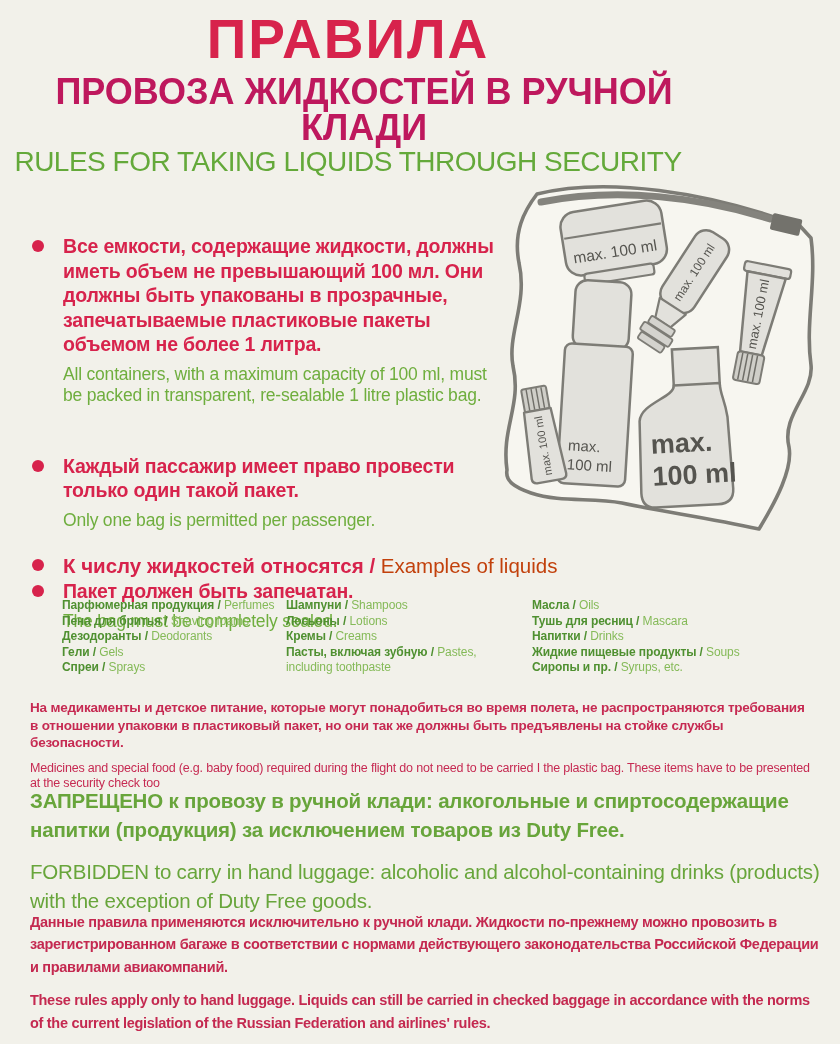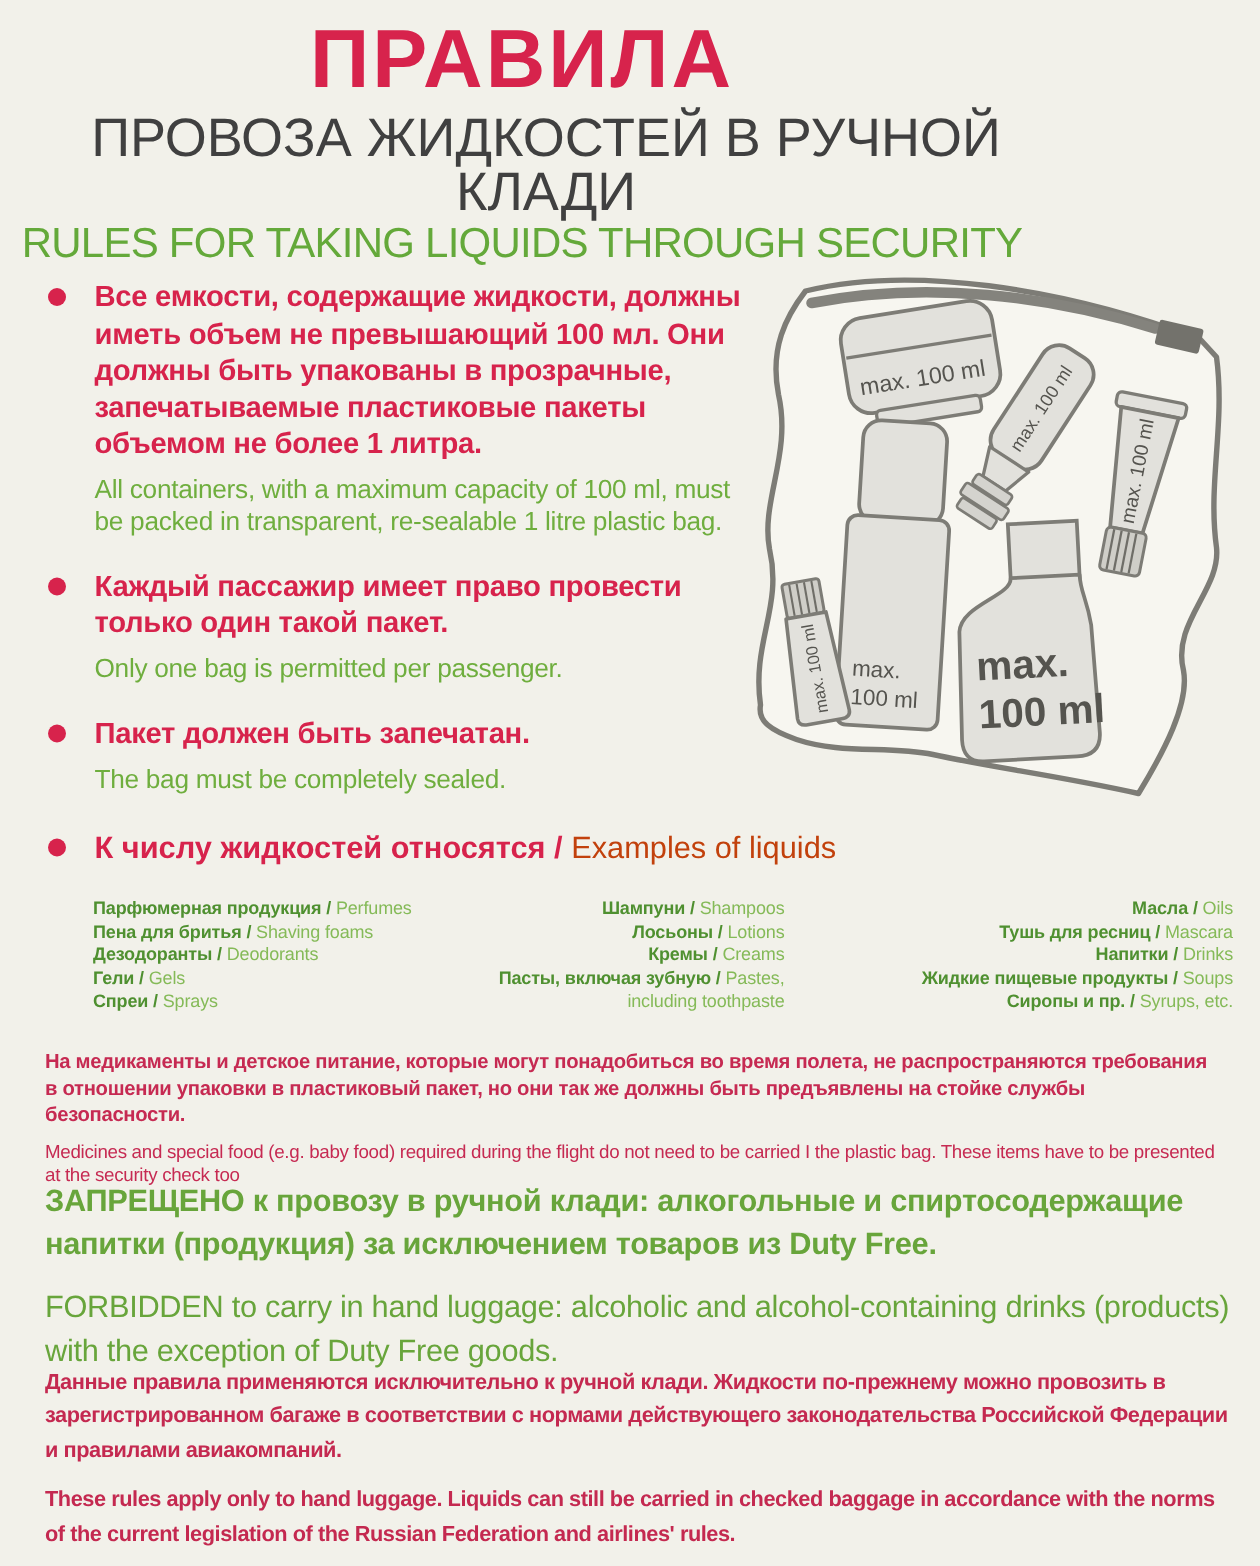--- a/index.html
+++ b/index.html
@@ -9,49 +9,49 @@
     font-family:"Liberation Sans", sans-serif;
     -webkit-font-smoothing:antialiased;
   }
   
   #header{position:absolute;top:0;left:0;width:696px;text-align:center;}
   .title-main{
     margin-top:12px;font-size:55px;line-height:1.0;font-weight:700;
     color:#d7234c;letter-spacing:2px;
   }
   .title-sub{
-    margin-top:7px;font-size:36px;line-height:1.0;font-weight:400;
-    color:#404040;letter-spacing:0px;padding-left:32px;
+    margin-top:7px;font-size:36px;line-height:1.0;font-weight:700;
+    color:#be185d;letter-spacing:0px;padding-left:32px;
   }
   .title-en{
     margin-top:2px;font-size:28px;line-height:1.0;font-weight:400;
     color:#64a93a;letter-spacing:-0.5px;
   }
   
   #left-col{position:absolute;left:30px;top:186px;width:468px;}
   .rule{position:relative;padding-left:33px;}
   .rule + .rule{margin-top:21px;}
   .bullet-dot{
     position:absolute;left:2px;top:6px;width:12px;height:12px;border-radius:50%;
     background:#d7234c;
   }
-  .rule-ru{font-size:19.5px;line-height:1.26;font-weight:700;color:#d7234c;letter-spacing:-0.2px;}
+  .rule-ru{font-size:19.5px;line-height:1.26;font-weight:700;color:#d7234c;letter-spacing:-0.2px;margin-top:48px;}
   .rule-en{font-size:17.5px;line-height:1.2;font-weight:400;color:#6fae3e;margin-top:7px;width:424px;letter-spacing:-0.2px;}
   
   #examples{position:absolute;left:40px;top:554px;width:792px;}
   .ex-heading{position:relative;padding-left:23px;font-size:20.5px;font-weight:700;}
   .ex-heading .bullet-dot{left:-8px;top:5px;}
   .ex-ru-head{color:#d7234c;text-align:center;}
   .ex-sep-head{color:#d7234c;}
   .ex-en-head{color:#c2410c;font-weight:400;}
   .ex-cols{position:relative;margin-top:20px;height:90px;}
   .ex-col{position:absolute;top:0;font-size:12px;line-height:15.5px;letter-spacing:-0.1px;}
   #ex-col1{left:22px;width:215px;}
-  #ex-col2{left:246px;width:237px;text-align:right;}
-  #ex-col3{left:492px;width:290px;text-align:right;}
+  #ex-col2{left:246px;width:237px;}
+  #ex-col3{left:492px;width:290px;}
   .ex-ru{font-weight:700;color:#4f9030;}
   .ex-sep{font-weight:700;color:#4f9030;}
   .ex-en{font-weight:400;color:#85ba58;}
   
   #medicines{position:absolute;left:30px;top:699px;width:786px;color:#c62a52;}
   .med-ru{font-size:13.5px;line-height:1.3;font-weight:700;letter-spacing:-0.2px;}
   .med-en{font-size:12.5px;line-height:1.22;font-weight:400;margin-top:9px;letter-spacing:-0.2px;}
   
   #forbidden{position:absolute;left:30px;top:786px;width:794px;color:#68a53b;}
   .forb-ru{font-size:20.5px;line-height:1.42;font-weight:700;letter-spacing:-0.2px;}

